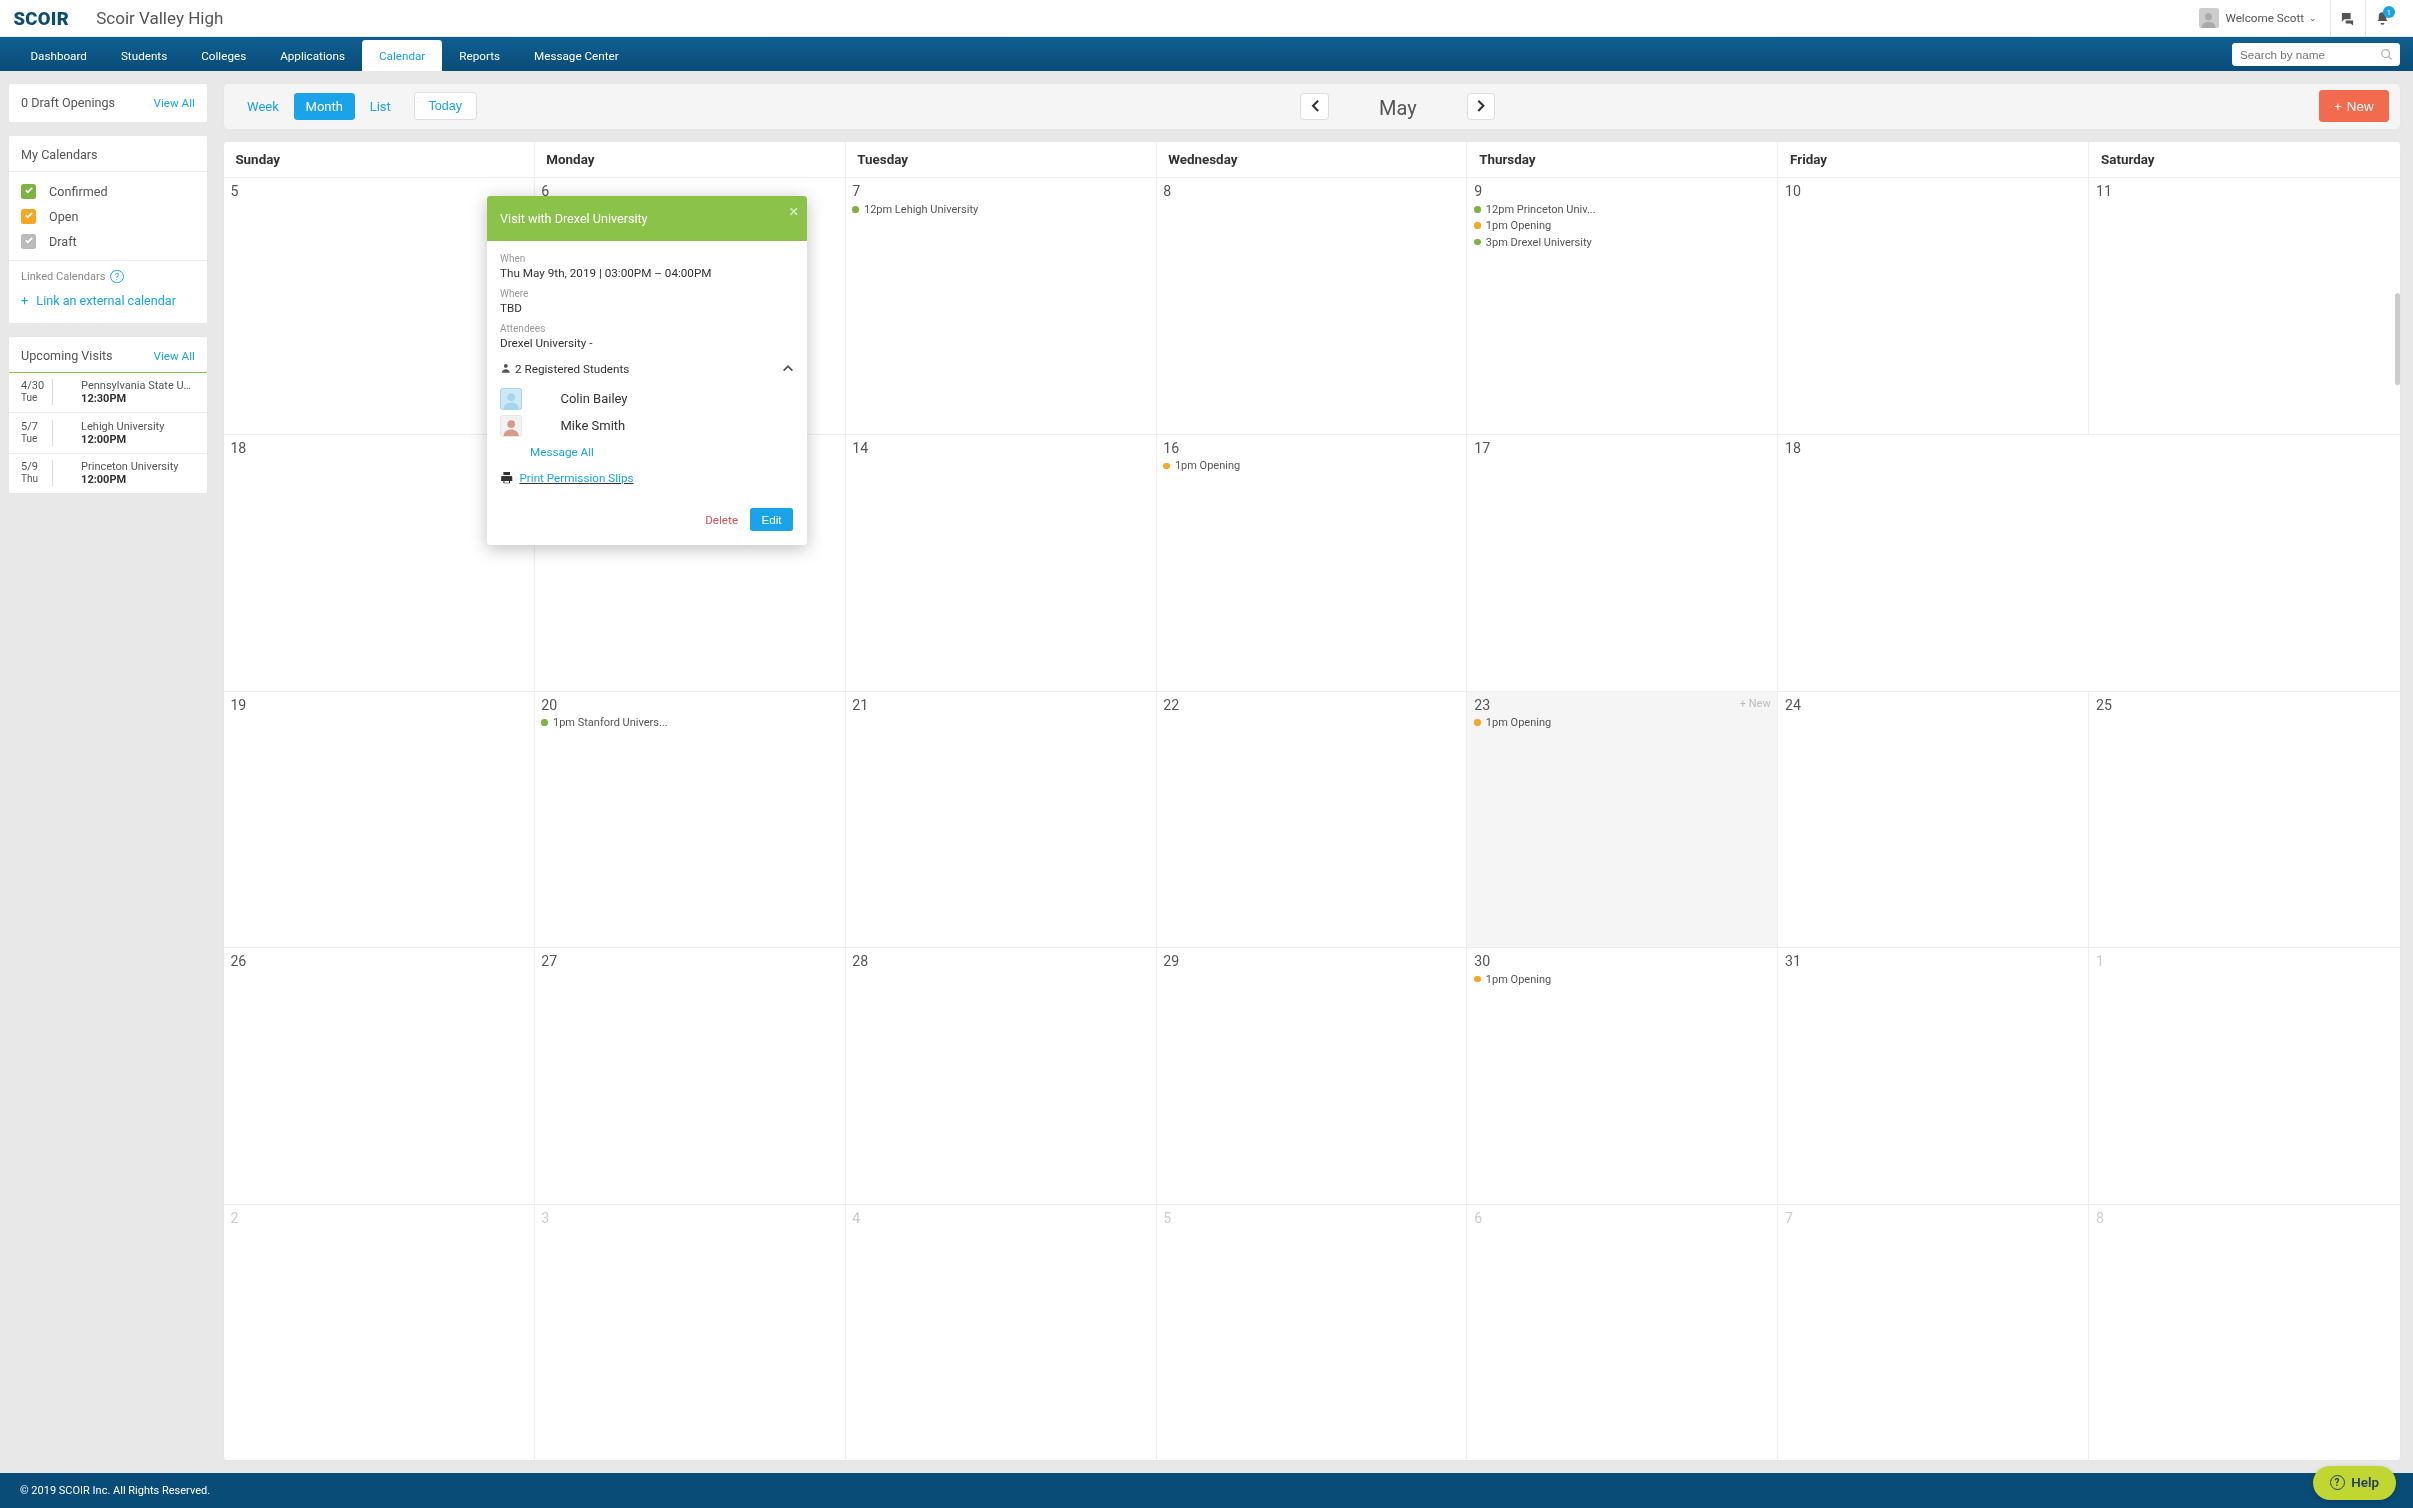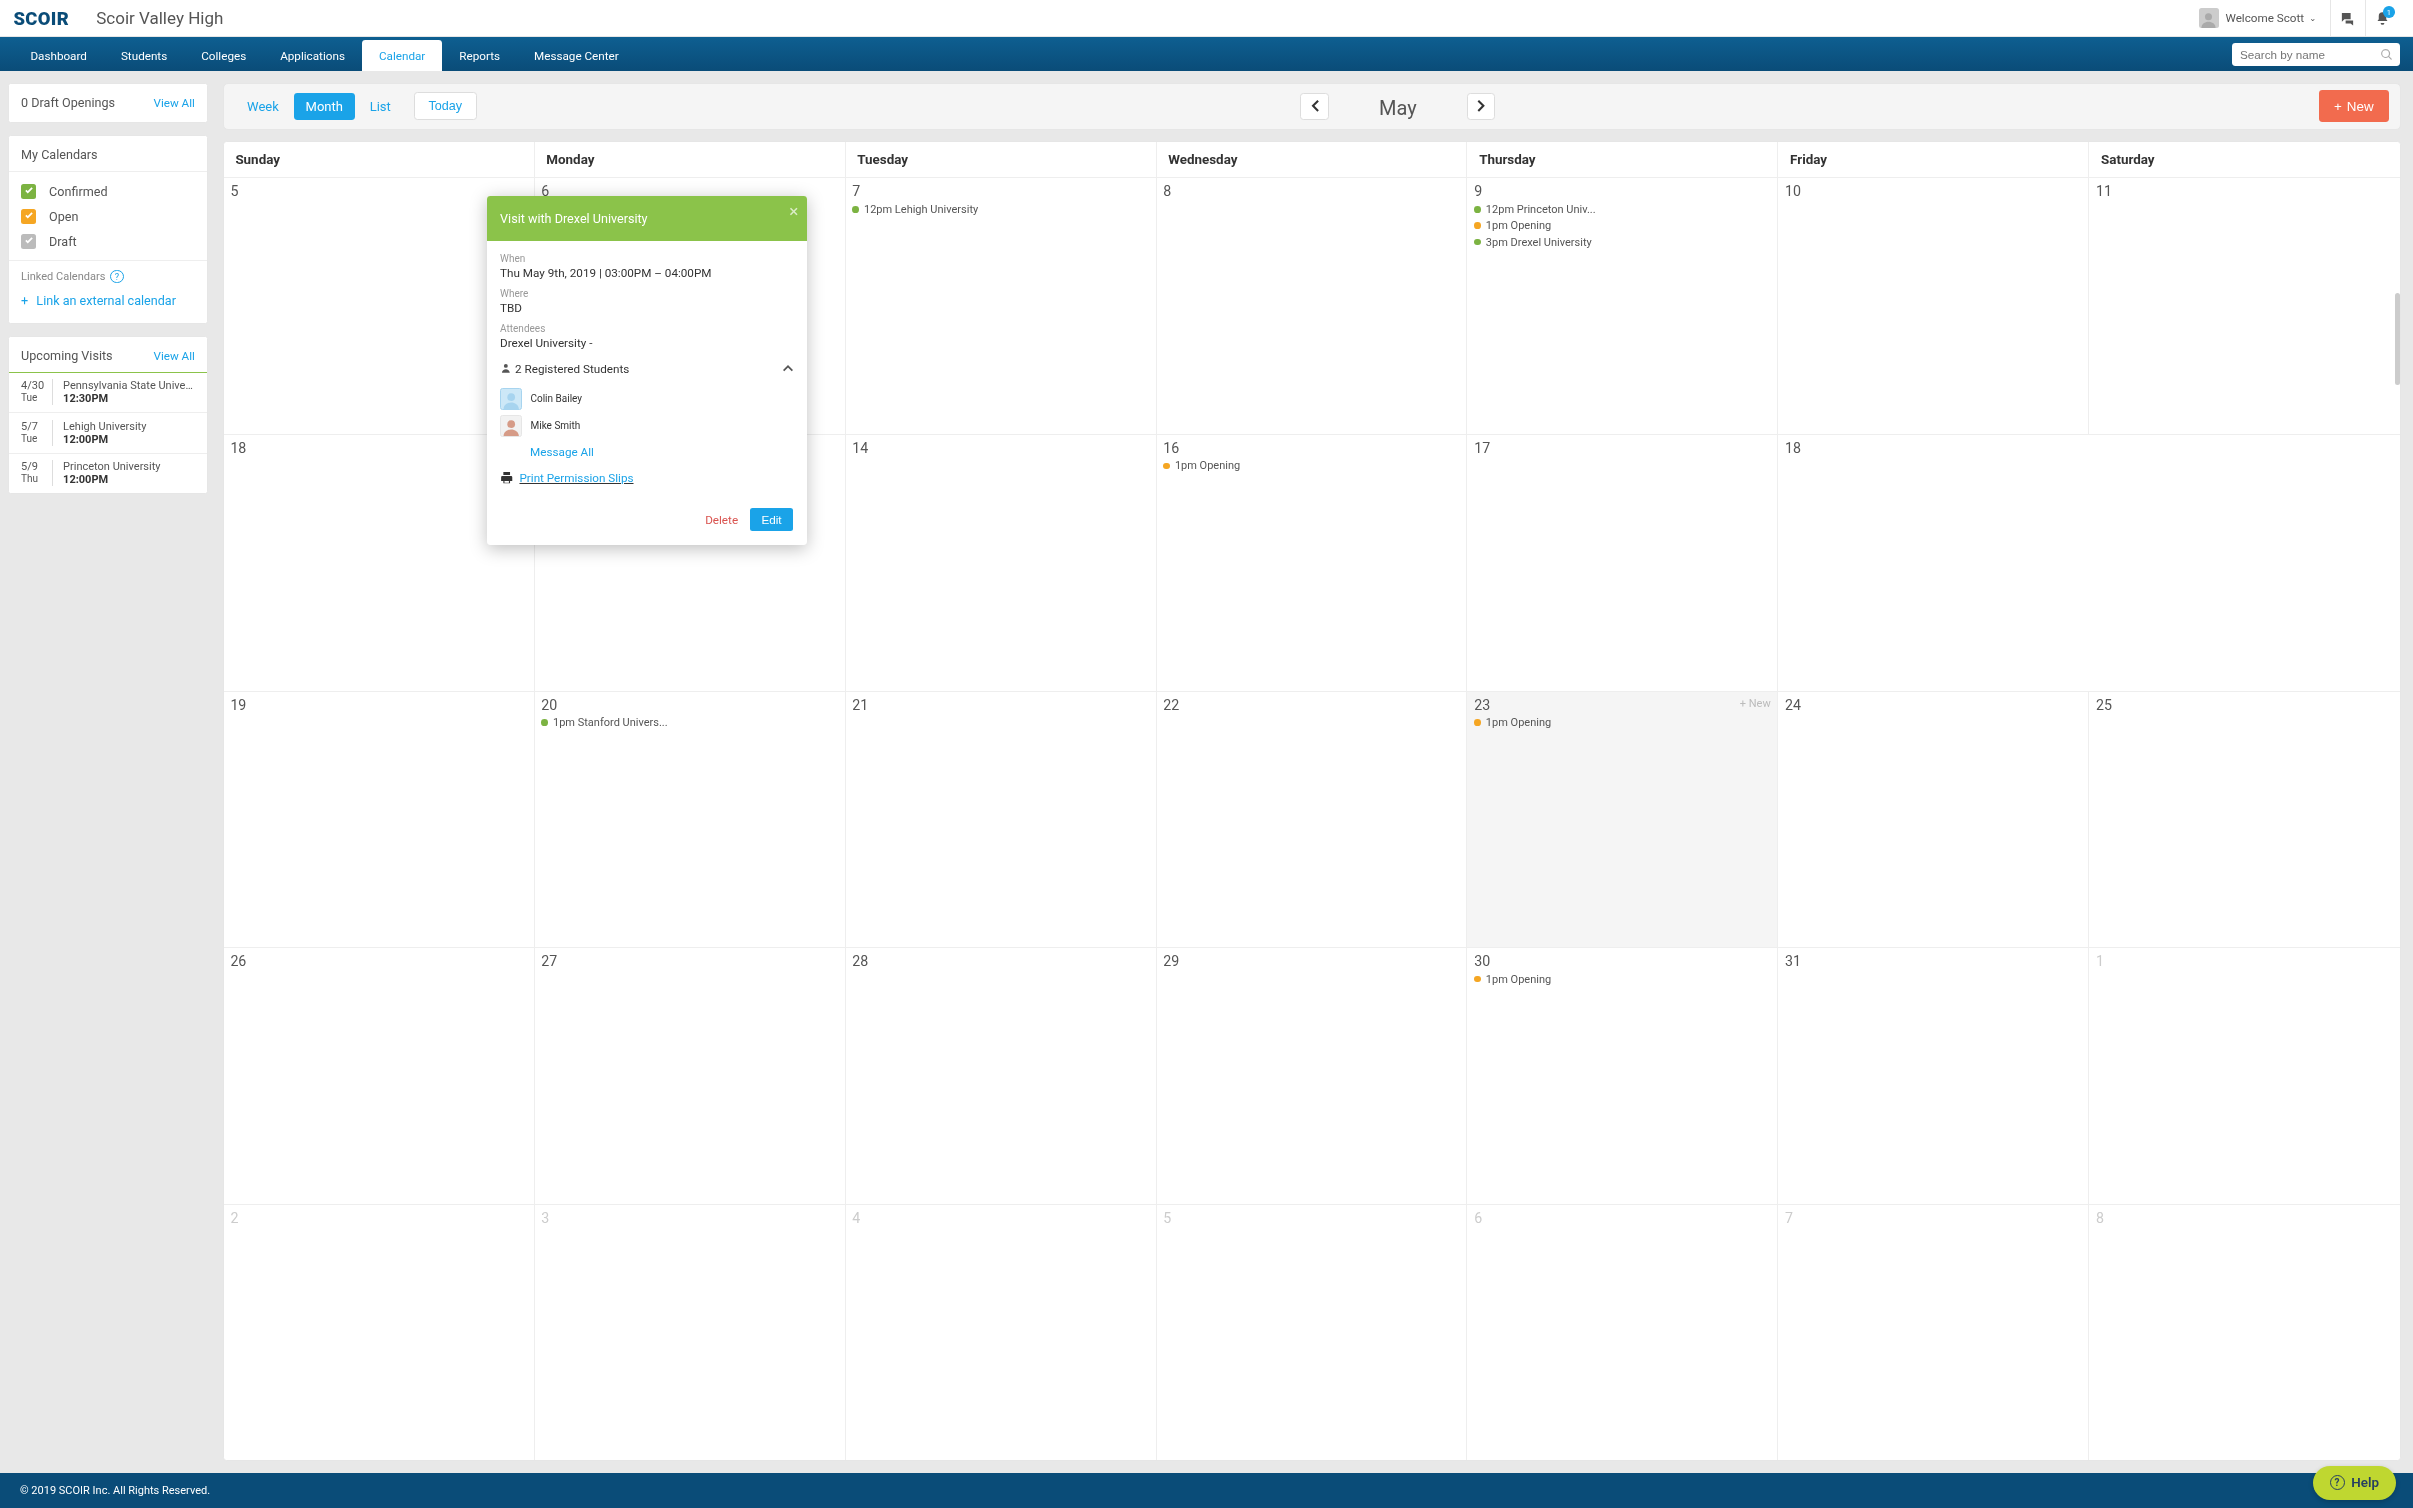--- a/index.html
+++ b/index.html
@@ -39,21 +39,21 @@
 .chk.green { background: #7cb342; }
 .chk.orange { background: #f5a623; }
 .chk.gray { background: #bbb; }
 .linked-row { padding: 8.4px 11.7px 5px; font-size: 11px; color: #888; border-top: 0.8px solid #eee; margin-top: 6.7px; display: flex; align-items: center; gap: 5px; }
 .linked-row .qmark { width: 13.4px; height: 13.4px; border: 0.8px solid #1aa3e8; border-radius: 50%; color: #1aa3e8; font-size: 9.2px; display: flex; align-items: center; justify-content: center; }
 .link-ext { padding: 5px 11.7px; color: #1aa3e8; font-size: 12.6px; cursor: pointer; }
 .link-ext .plus { margin-right: 5px; color: #1aa3e8; }
 
 .upcoming .hd { display: flex; align-items: center; padding: 11.7px 11.7px 8.4px; border-bottom: 1.7px solid #8bc34a; font-size: 12.6px; color: #555; }
 .upcoming .hd .right { margin-left: auto; }
-.visit-row { display: flex; padding: 6.7px 11.7px; gap: 10px; font-size: 11px; }
+.visit-row { display: flex; padding: 6.7px 11.7px; gap: 28px; font-size: 11px; }
 .visit-row + .visit-row { border-top: 0.8px solid #eee; }
 .visit-date { width: 32px; color: #555; border-right: 0.8px solid #ddd; padding-right: 6.7px; }
 .visit-date .d2 { font-size: 10px; }
 .visit-info { flex: 1; overflow: hidden; }
 .visit-info .name { white-space: nowrap; overflow: hidden; text-overflow: ellipsis; color: #555; }
 .visit-info .time { font-weight: 700; color: #333; }
 
 .main { flex: 1; padding: 11.7px 11.7px 11.7px 6.7px; display: flex; flex-direction: column; min-width: 0; }
 .toolbar { height: 47px; border-radius: 5px; background: #f5f5f5; border: 0.8px solid #e6e6e6; display: flex; align-items: center; padding: 0 11.7px; gap: 11.7px; }
 .view-tabs { display: flex; gap: 3.4px; }
@@ -95,21 +95,21 @@
 .reg-row .picon { width: 15px; }
 .reg-row .picon svg { width: 11.7px; height: 11.7px; fill: #555; }
 .reg-row .txt { flex: 1; font-size: 11.7px; color: #333; }
 .reg-row .caret-v { width: 10px; }
 .reg-row .caret-v svg { width: 10px; height: 10px; fill: #555; }
 .student { display: flex; align-items: center; gap: 8.4px; margin: 5px 0; }
 .student .av { width: 22px; height: 22px; border-radius: 2.5px; background: #cde8f7; display: flex; align-items: flex-end; justify-content: center; border: 0.8px solid #a7d4ef; overflow: hidden; }
 .student .av.ph { background: #f2f2f2; border-color: #e6e6e6; }
 .student .av svg { width: 18.4px; height: 18.4px; fill: #a7d4ef; }
 .student .av.ph svg { fill: #d69b87; }
-.student .nm { font-size: 10px; color: #333; }
+.student .nm { font-size: 13px; color: #333; margin-left: 30px; }
 .msg-all { margin: 8.4px 0 11.7px 30px; color: #1aa3e8; font-size: 11.7px; cursor: pointer; }
 .print-row { display: flex; align-items: center; gap: 6px; cursor: pointer; text-decoration: underline; }
 .print-row svg { width: 13.4px; height: 13.4px; fill: #333; }
 .print-row span { color: #1aa3e8; font-size: 11.7px; }
 .pop-foot { display: flex; justify-content: flex-end; align-items: center; gap: 11.7px; padding: 11.7px 13.4px 13.4px; }
 .del-link { color: #d9534f; font-size: 11.7px; cursor: pointer; }
 .btn-edit { background: #1aa3e8; color: #fff; border: none; border-radius: 2.5px; padding: 5px 11.7px; font-size: 11.7px; cursor: pointer; }
 
 .footer { height: 35px; background: #0a4c78; color: #fff; display: flex; align-items: center; padding: 0 20px; font-size: 11px; }
 .help-btn { position: fixed; right: 17px; bottom: 8.4px; height: 34px; background: #bfd730; border-radius: 17px; padding: 0 17px; display: flex; align-items: center; gap: 6.7px; color: #274060; font-weight: 600; font-size: 13.4px; cursor: pointer; box-shadow: 0 1.7px 5px rgba(0,0,0,.2); }

